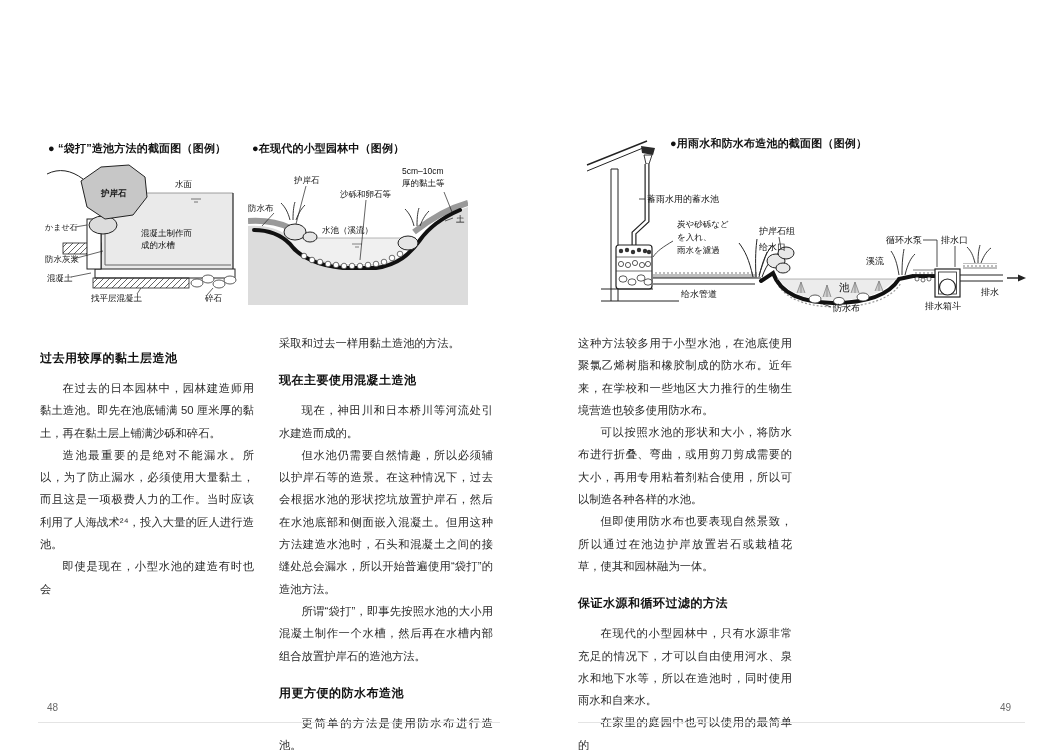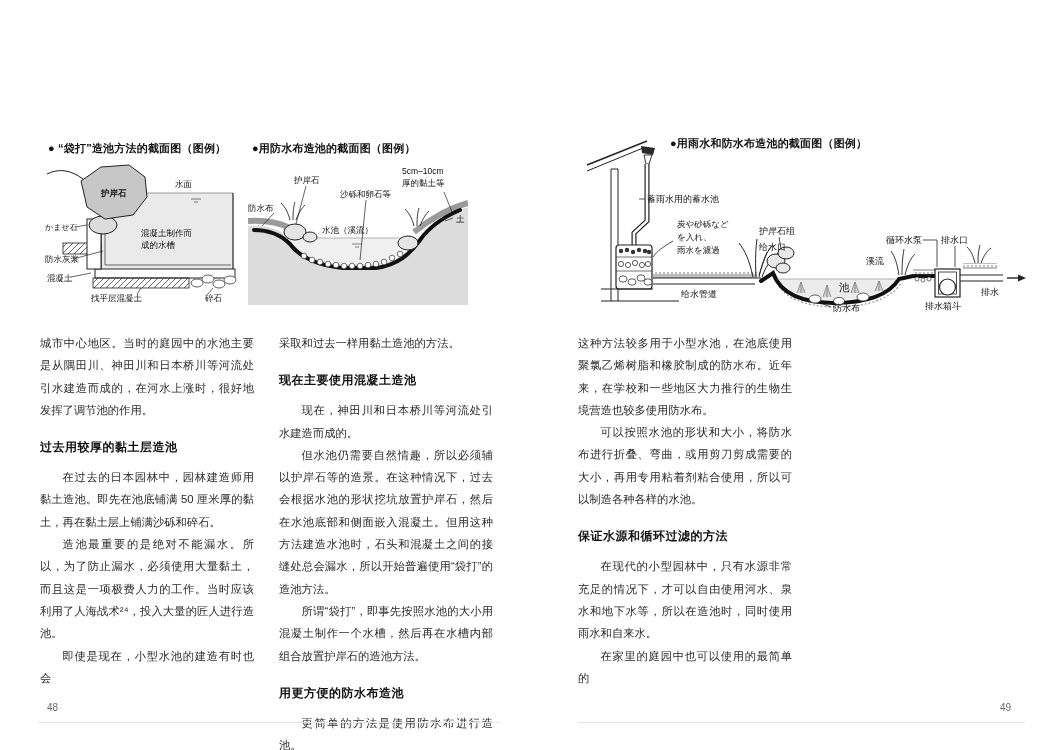--- a/index.html
+++ b/index.html
@@ -70,21 +70,21 @@
     <text x="56" y="33" font-size="8.5" font-weight="bold">护岸石</text>
     <text x="0" y="67" font-size="8">かませ石</text>
     <text x="96" y="73" font-size="8.5" fill="#333">混凝土制作而</text>
     <text x="96" y="85" font-size="8.5" fill="#333">成的水槽</text>
     <text x="0" y="99" font-size="8.5">防水灰浆</text>
     <text x="2" y="118" font-size="8.5">混凝土</text>
     <text x="46" y="138" font-size="8.5">找平层混凝土</text>
     <text x="160" y="138" font-size="8.5">碎石</text>
   </svg>
 
-  <div class="fig-title" style="left:252px; top:141px;">●用防水布造池的截面图（图例）</div>
+  <div class="fig-title" style="left:252px; top:141px;">●在现代的小型园林中（图例）</div>
   <svg class="fig" style="left:248px; top:160px;" width="220" height="145" viewBox="0 0 220 145">
     <g>
       <path d="M0,66 C16,65 30,68 40,76 C50,94 70,102 95,104 L128,104 C152,101 163,90 172,77 C186,62 204,52 220,47 L220,145 L0,145 Z" fill="#dcdcdc"></path>
       <path d="M0,61 C16,60 30,62 42,68" stroke="#9a9a9a" stroke-width="6" fill="none"></path>
       <path d="M166,72 C184,58 202,48 220,43" stroke="#9a9a9a" stroke-width="6" fill="none"></path>
       <path d="M38,78 C50,96 70,102 95,103 L128,103 C148,100 160,90 167,78 Z" fill="#f0f0f0"></path>
       <line x1="36" y1="78" x2="168" y2="78" stroke="#999" stroke-width="0.7"></line>
       <path d="M6,70 C20,70 32,74 42,84 C52,98 72,106 95,108 L128,108 C150,105 162,94 172,80 C182,66 198,56 212,50" stroke="#111" stroke-width="4" fill="none" stroke-linecap="round"></path>
       <g fill="#fff" stroke="#333" stroke-width="0.7">
         <circle cx="56" cy="96" r="2.8"></circle>
@@ -223,40 +223,40 @@
     <text x="256" y="160" font-size="10.5">池</text>
     <text x="250" y="180" font-size="9">防水布</text>
     <text x="303" y="112" font-size="9">循环水泵</text>
     <text x="358" y="112" font-size="9">排水口</text>
     <text x="283" y="133" font-size="9">溪流</text>
     <text x="398" y="164" font-size="9">排水</text>
     <text x="342" y="178" font-size="9">排水箱斗</text>
   </svg>
 
   <div class="col" style="left:40px; top:332px;">
-    <p>城市中心地区。当时的庭园中的水池主要是从隅田川、神田川和日本桥川等河流处引水建造而成的，在河水上涨时，很好地发挥了调节池的作用。</p>
     <h3 class="col-heading">过去用较厚的黏土层造池</h3>
     <p class="indent">在过去的日本园林中，园林建造师用黏土造池。即先在池底铺满 50 厘米厚的黏土，再在黏土层上铺满沙砾和碎石。</p>
     <p class="indent">造池最重要的是绝对不能漏水。所以，为了防止漏水，必须使用大量黏土，而且这是一项极费人力的工作。当时应该利用了人海战术²⁴，投入大量的匠人进行造池。</p>
     <p class="indent">即使是现在，小型水池的建造有时也会</p>
   </div>
 
   <div class="col" style="left:279px; top:332px;">
     <p>采取和过去一样用黏土造池的方法。</p>
     <h3 class="col-heading">现在主要使用混凝土造池</h3>
     <p class="indent">现在，神田川和日本桥川等河流处引水建造而成的。</p>
     <p class="indent">但水池仍需要自然情趣，所以必须辅以护岸石等的造景。在这种情况下，过去会根据水池的形状挖坑放置护岸石，然后在水池底部和侧面嵌入混凝土。但用这种方法建造水池时，石头和混凝土之间的接缝处总会漏水，所以开始普遍使用“袋打”的造池方法。</p>
     <p class="indent">所谓“袋打”，即事先按照水池的大小用混凝土制作一个水槽，然后再在水槽内部组合放置护岸石的造池方法。</p>
     <h3 class="col-heading">用更方便的防水布造池</h3>
     <p class="indent">更简单的方法是使用防水布进行造池。</p>
   </div>
 
   <div class="col" style="left:578px; top:332px;">
     <p>这种方法较多用于小型水池，在池底使用聚氯乙烯树脂和橡胶制成的防水布。近年来，在学校和一些地区大力推行的生物生境营造也较多使用防水布。</p>
     <p class="indent">可以按照水池的形状和大小，将防水布进行折叠、弯曲，或用剪刀剪成需要的大小，再用专用粘着剂粘合使用，所以可以制造各种各样的水池。</p>
+    <p class="indent">但即使用防水布也要表现自然景致，所以通过在池边护岸放置岩石或栽植花草，使其和园林融为一体。</p>
     <h3 class="col-heading">保证水源和循环过滤的方法</h3>
     <p class="indent">在现代的小型园林中，只有水源非常充足的情况下，才可以自由使用河水、泉水和地下水等，所以在造池时，同时使用雨水和自来水。</p>
     <p class="indent">在家里的庭园中也可以使用的最简单的</p>
   </div>
 
 
   <div class="footer-rule" style="left:38px; top:722px; width:462px;"></div>
   <div class="footer-rule" style="left:578px; top:722px; width:447px;"></div>
   <div class="page-num" style="left:47px; top:702px;">48</div>
   <div class="page-num" style="left:1000px; top:702px;">49</div>

